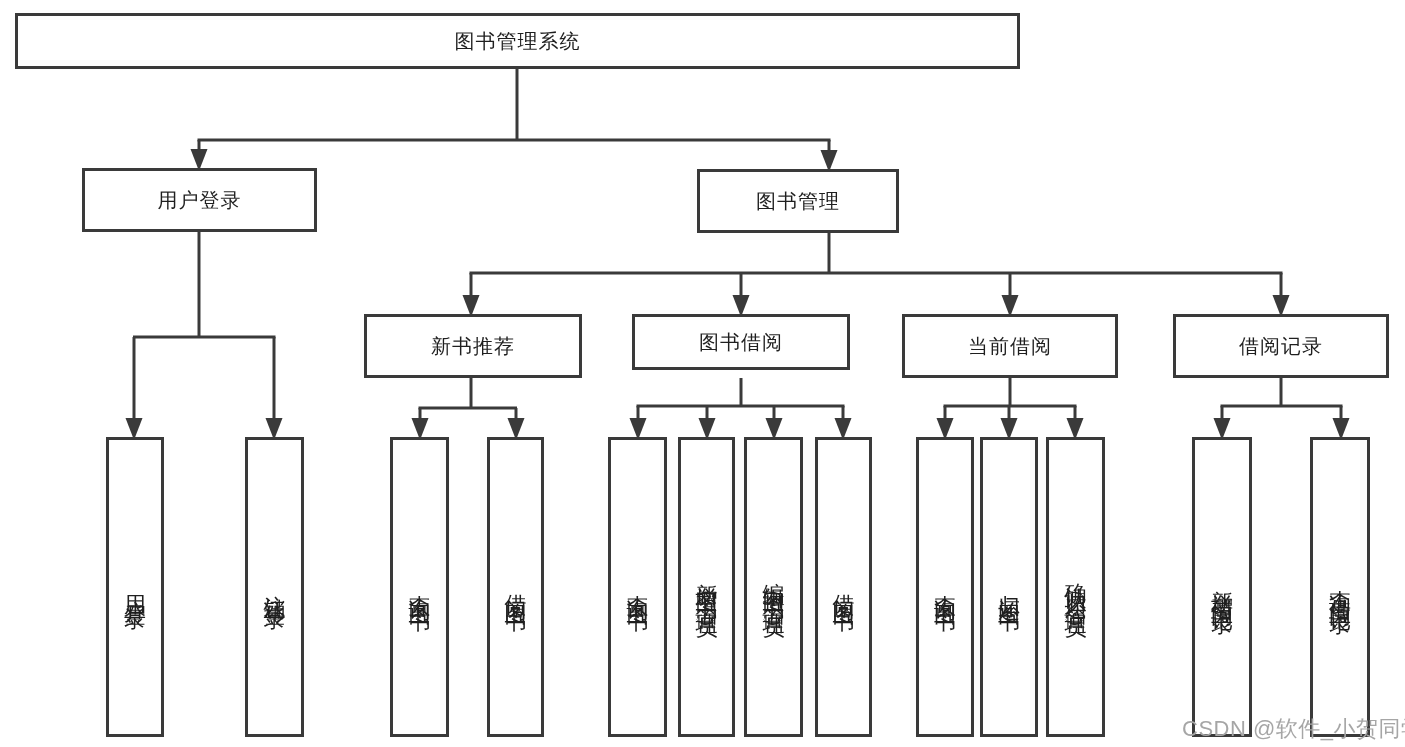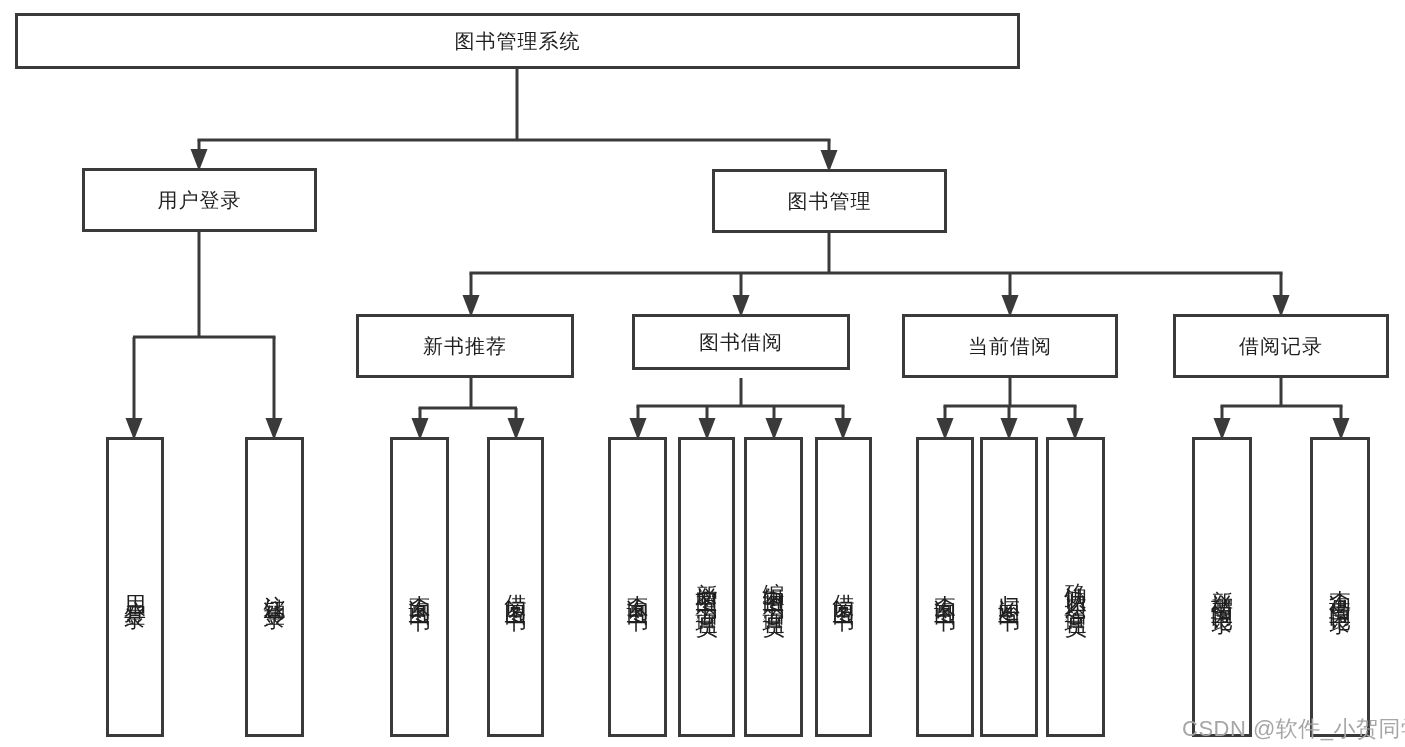--- a/index.html
+++ b/index.html
@@ -9,22 +9,22 @@
   }
   #connector-layer{position:absolute;left:0;top:0;z-index:0;}
   .box{
     position:absolute;box-sizing:border-box;background:#ffffff;
     border:3px solid #3a3a3a;display:flex;align-items:center;justify-content:center;
     color:#1f1f1f;z-index:1;
   }
   .lvl{font-size:20px;letter-spacing:1px;}
   #b-root{left:15px;top:13px;width:1005px;height:56px;}
   #b-n1{left:82px;top:168px;width:235px;height:64px;}
-  #b-n2{left:712px;top:169px;width:235px;height:64px;}
-  #b-n3{left:356px;top:314px;width:218px;height:64px;}
+  #b-n2{left:697px;top:169px;width:202px;height:64px;}
+  #b-n3{left:364px;top:314px;width:218px;height:64px;}
   #b-n4{left:632px;top:314px;width:218px;height:56px;}
   #b-n5{left:902px;top:314px;width:216px;height:64px;}
   #b-n6{left:1173px;top:314px;width:216px;height:64px;}
   .leaf{
     top:437px;height:300px;
     writing-mode:vertical-rl;text-orientation:mixed;
     font-size:22px;letter-spacing:5px;line-height:1;
   }
   #b-l1{left:106px;width:58px;}
   #b-l2{left:245px;width:59px;}

